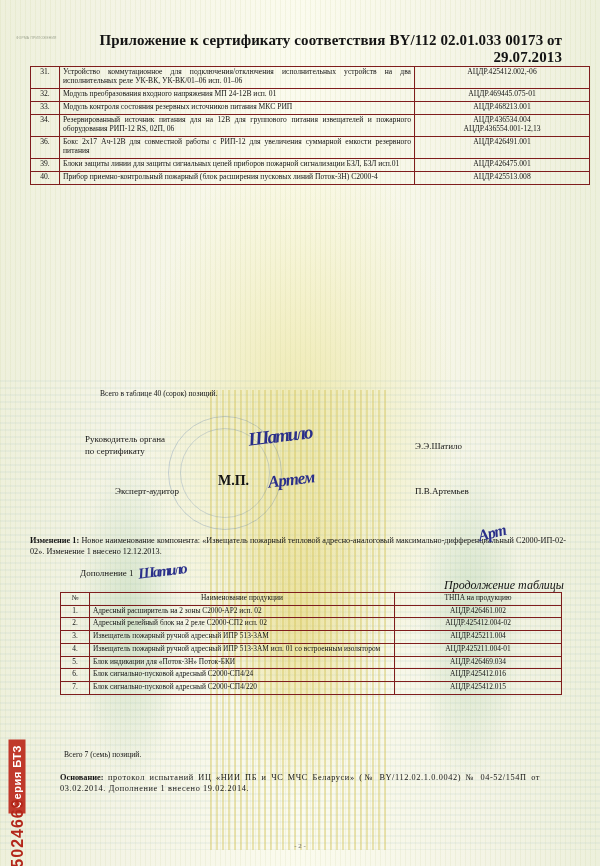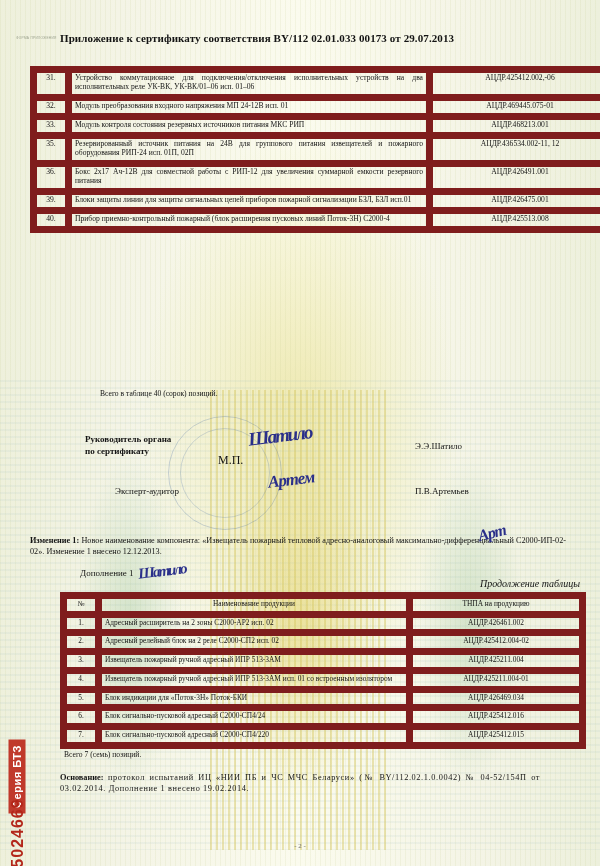--- a/index.html
+++ b/index.html
@@ -107,61 +107,61 @@
     left: 16px;
     top: 36px;
     font-size: 3.2px;
     color: #9aa18c;
     letter-spacing: .3px;
     font-family: "Liberation Sans", sans-serif;
   }
 
   .doc-title {
     position: absolute;
-    left: 60px;
+    left: 72px;
     top: 32px;
     width: 490px;
-    font-size: 11px;
+    font-size: 15px;
     font-weight: bold;
-    text-align: left;
+    text-align: right;
     letter-spacing: .1px;
   }
 
   table.main {
     position: absolute;
     border-collapse: collapse;
     table-layout: fixed;
   }
   table.main td {
-    border: 7px solid #7f1d1d;
+    border: 1px solid #7f1d1d;
     vertical-align: top;
     padding: 1px 3px 2px 3px;
     font-size: 7.6px;
     line-height: 1.18;
   }
   .c-num { width: 22px; text-align: center; }
   .c-name { text-align: justify; }
   .c-code { text-align: center; }
 
   #table1 { left: 30px; top: 66px; width: 540px; }
   #table1 .c-name { width: 348px; }
   #table1 .c-code { width: 168px; margin-left: 32px; }
 
   .total-line {
     position: absolute;
     font-size: 7.6px;
   }
   #total1 { left: 88px; top: 389px; padding-left: 12px; }
 
   .sig-block { position: absolute; font-size: 9px; }
-  #sig-role { left: 85px; top: 433px; line-height: 1.35; font-weight: bold; }
+  #sig-role { left: 85px; top: 433px; line-height: 1.35; }
   #sig-name1 { left: 415px; top: 441px; font-weight: normal; }
   #sig-role2 { left: 85px; top: 486px; margin-left: 30px; }
   #sig-name2 { left: 415px; top: 486px; }
-  #mp { left: 218px; top: 453px; font-size: 12px; font-weight: normal; }
+  #mp { left: 218px; top: 473px; font-size: 14px; font-weight: bold; }
 
   .sign-scribble {
     position: absolute;
     font-family: "Liberation Serif", serif;
     color: #2a2f8a;
     font-style: italic;
     font-weight: bold;
     transform: rotate(-7deg);
     white-space: nowrap;
   }
@@ -200,23 +200,23 @@
   .change-note b { font-weight: bold; }
 
   #dop1 {
     position: absolute;
     left: 80px;
     top: 568px;
     font-size: 9px;
   }
   #cont-table {
     position: absolute;
-    right: 20px;
+    right: 36px;
     top: 578px;
-    font-size: 10px;
+    font-size: 12px;
     font-style: italic;
   }
 
   #table2 { left: 60px; top: 592px; width: 480px; }
   #table2 td { font-size: 7.4px; }
   #table2 .c-name { width: 298px; }
   #table2 .c-code { width: 160px; }
   #table2 .hdr td { text-align: center; font-weight: normal; vertical-align: middle; }
   #total2 { left: 64px; top: 750px; }
 
@@ -268,23 +268,24 @@
           <td class="c-num">32.</td>
           <td class="c-name">Модуль преобразования входного напряжения МП 24-12В исп. 01</td>
           <td class="c-code">АЦДР.469445.075-01</td>
         </tr>
         <tr>
           <td class="c-num">33.</td>
           <td class="c-name">Модуль контроля состояния резервных источников питания МКС РИП</td>
           <td class="c-code">АЦДР.468213.001</td>
         </tr>
         <tr>
-          <td class="c-num">35.</td>
-          <td class="c-name">Резервированный источник питания на 24В для группового питания извещателей и пожарного оборудования РИП-24 исп. 01П, 02П</td>
-          <td class="c-code">АЦДР.436534.002-11, 12</td>
+          <td class="c-num">34.</td>
+          <td class="c-name">Резервированный источник питания для на 12В для группового питания извещателей и пожарного оборудования РИП-12 RS, 02П, 06</td>
+          <td class="c-code" style="white-space: pre-line;">АЦДР.436534.004
+АЦДР.436554.001-12,13</td>
         </tr>
         <tr>
           <td class="c-num">36.</td>
           <td class="c-name">Бокс 2х17 Ач-12В для совместной работы с РИП-12 для увеличения суммарной емкости резервного питания</td>
           <td class="c-code">АЦДР.426491.001</td>
         </tr>
         <tr>
           <td class="c-num">39.</td>
           <td class="c-name">Блоки защиты линии для защиты сигнальных цепей приборов пожарной сигнализации БЗЛ, БЗЛ исп.01</td>
           <td class="c-code">АЦДР.426475.001</td>

